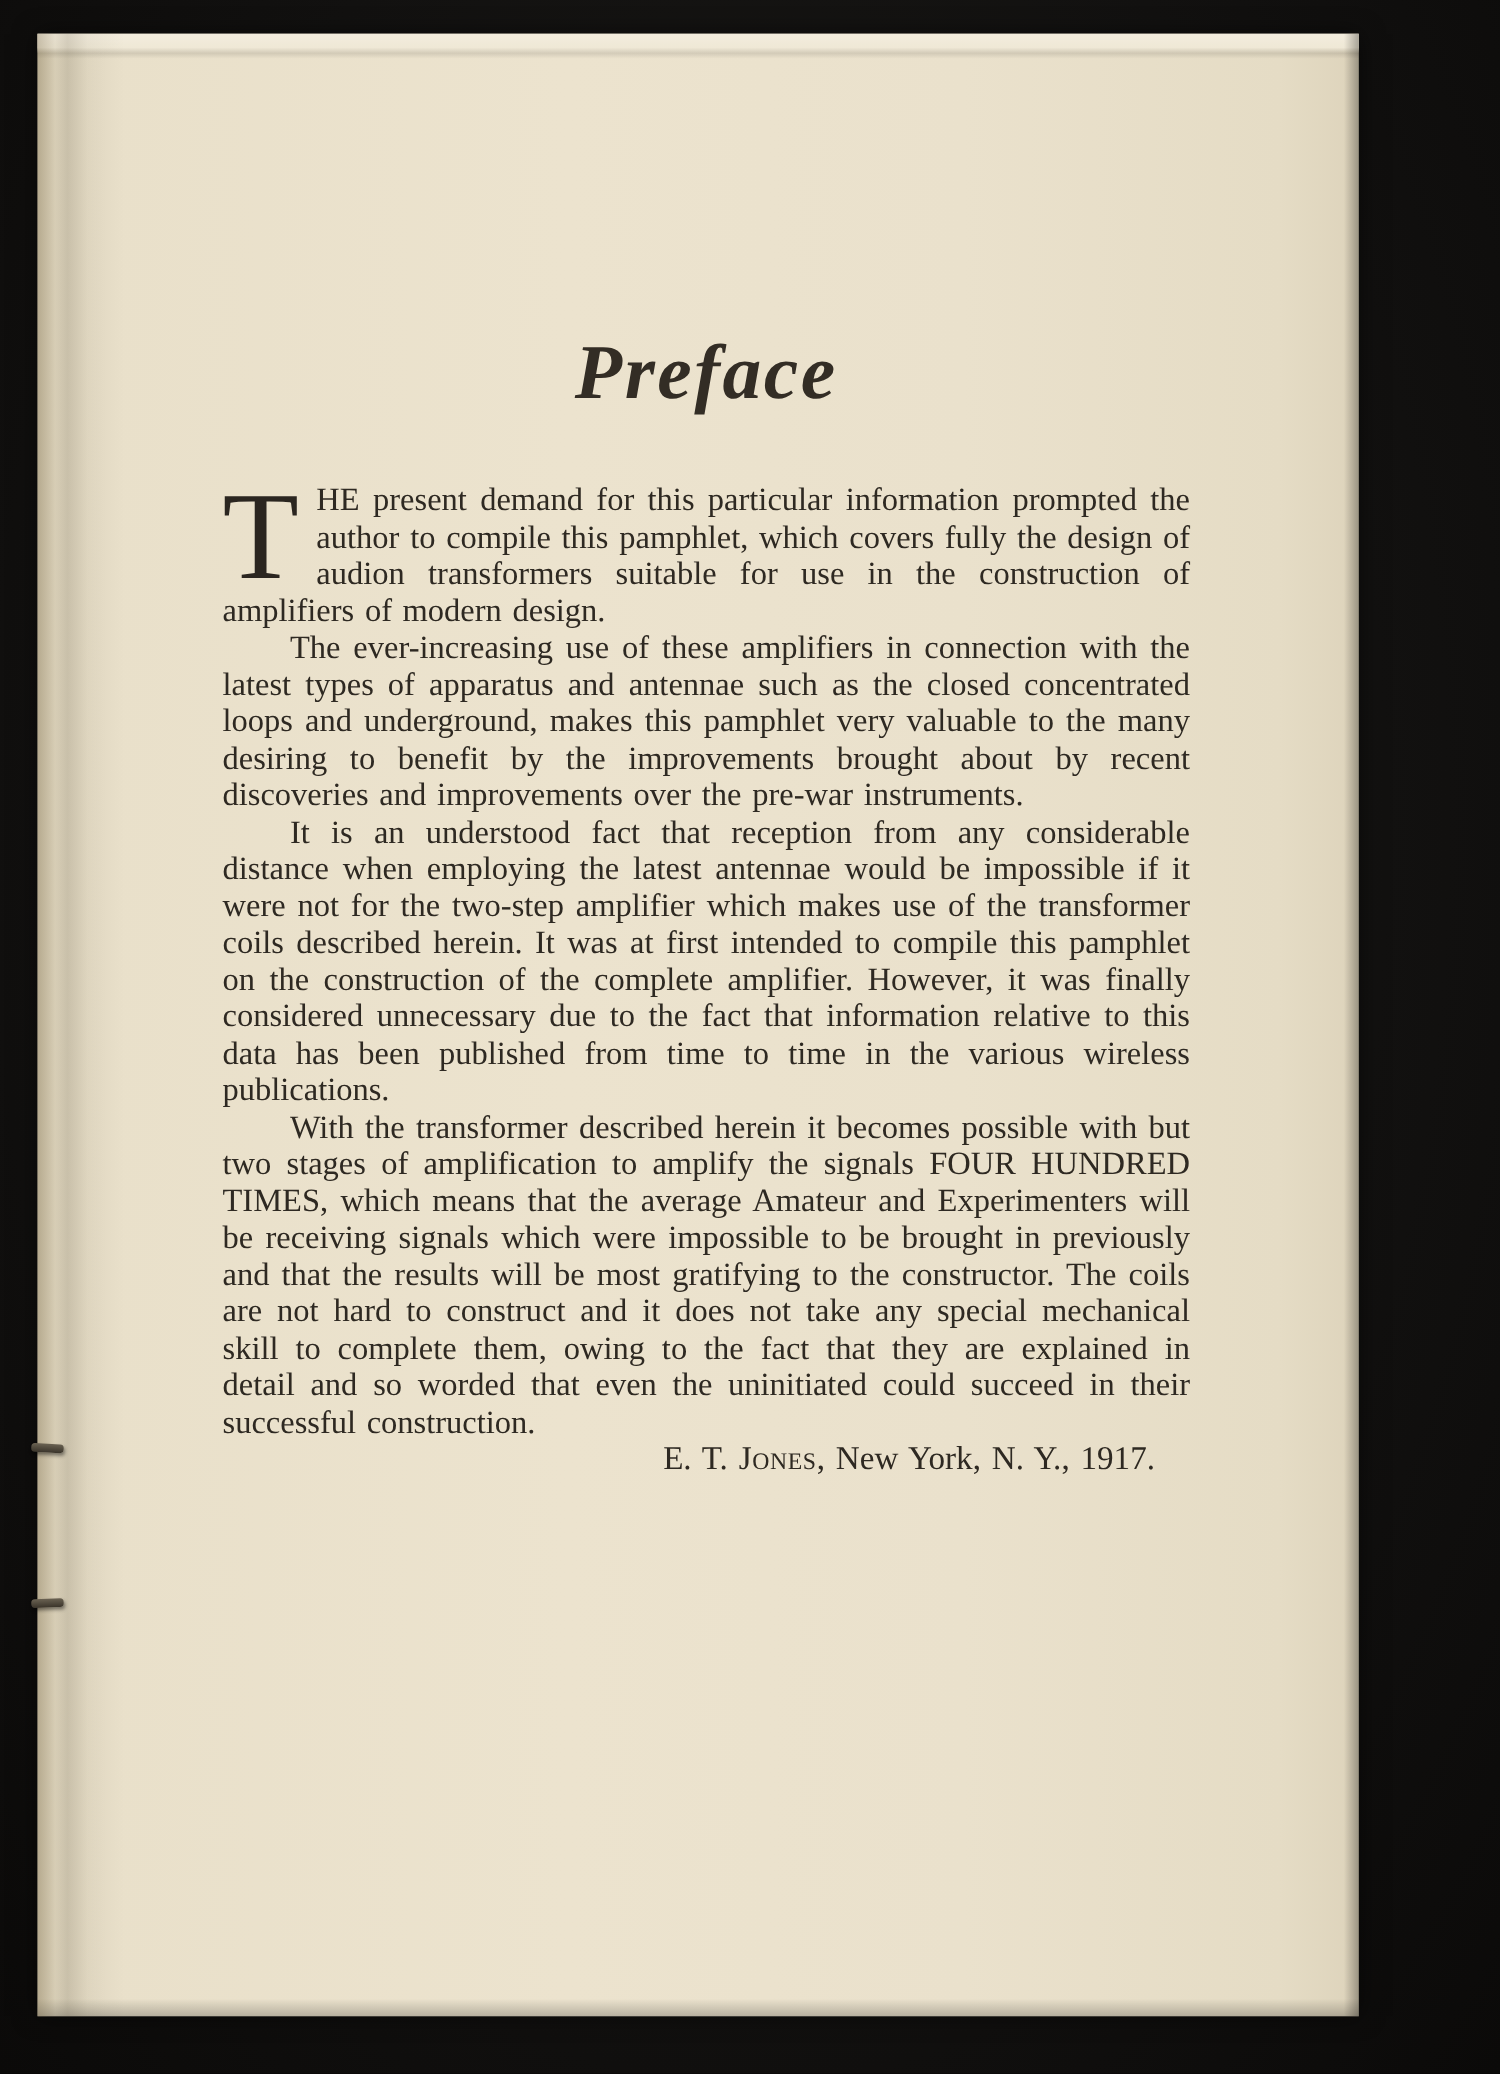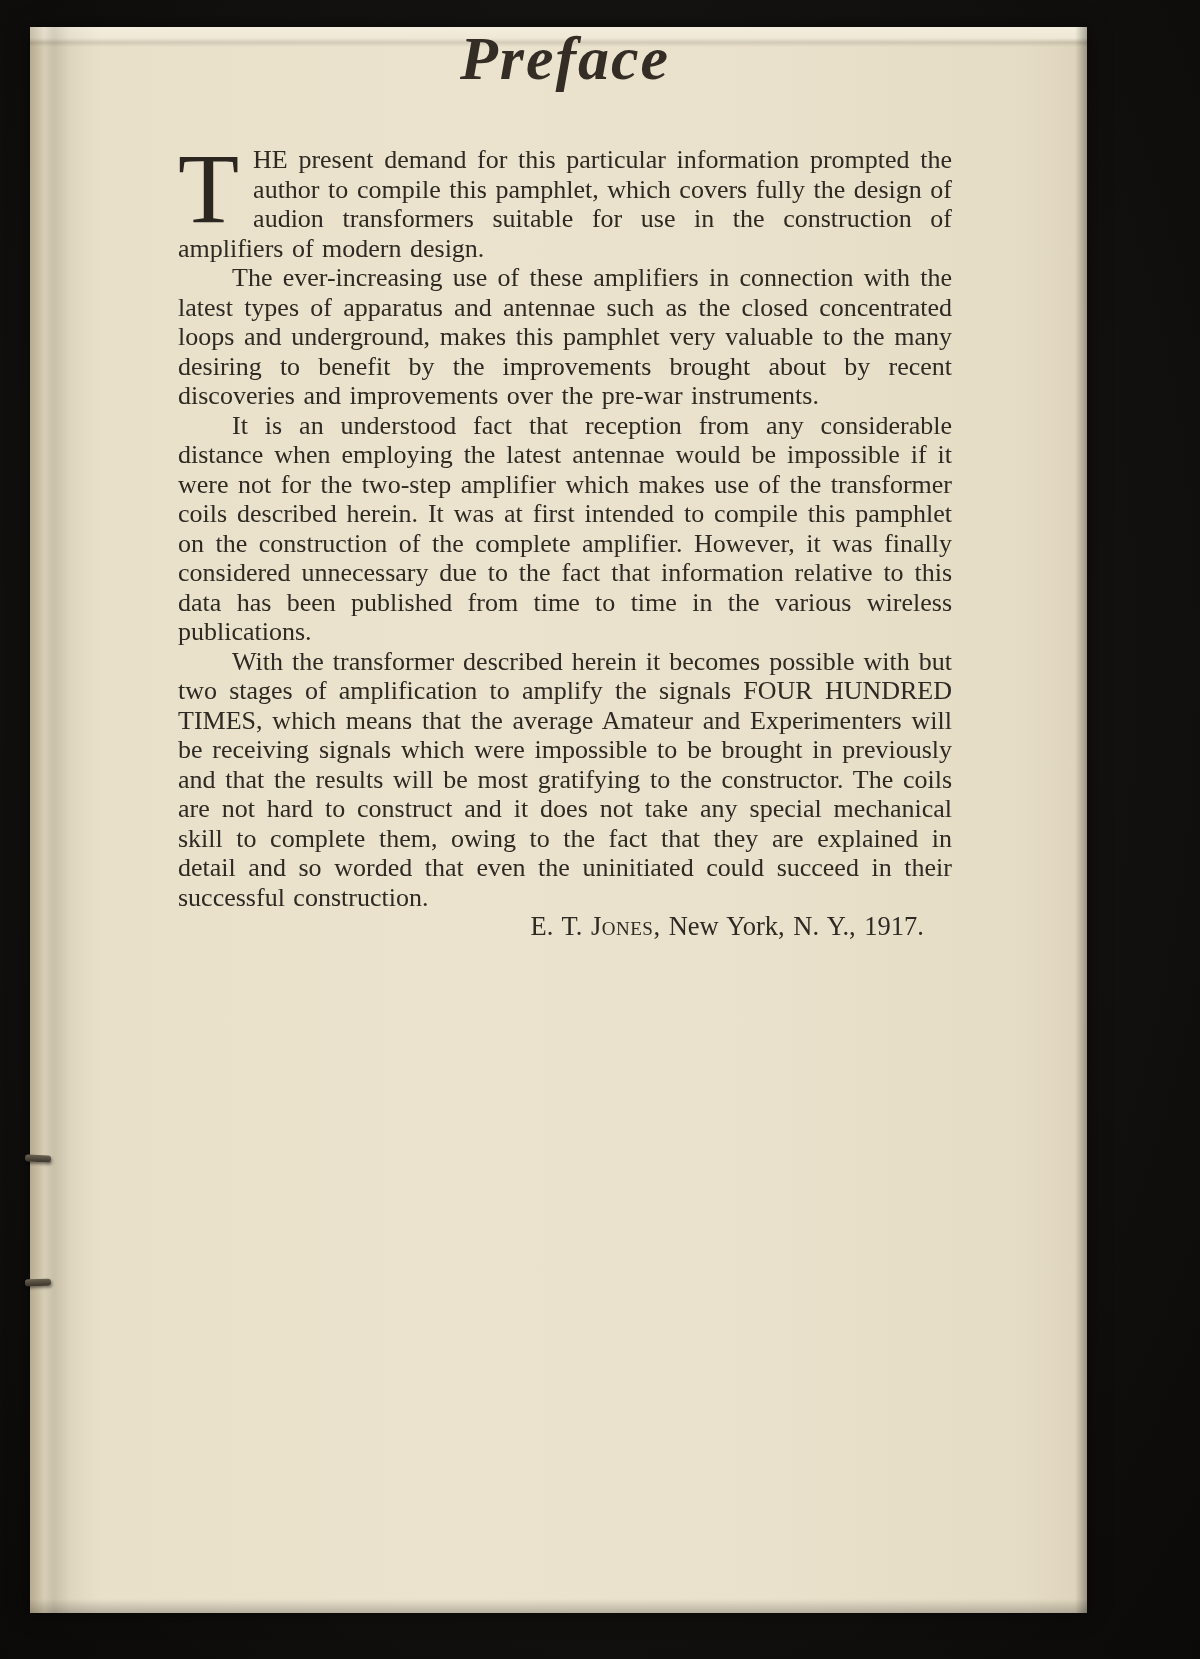--- a/index.html
+++ b/index.html
@@ -92,20 +92,21 @@
 
   .content {
     position: absolute;
     left: 148px;
     top: 0;
     width: 774px;
     color: #2e2922;
   }
 
   h1.title {
+    padding-top: 240px;
     text-align: center;
     font-family: "Liberation Serif", serif;
     font-style: italic;
     font-weight: 700;
     font-size: 62px;
     line-height: 1;
     letter-spacing: 2px;
     color: #332d25;
   }
 

